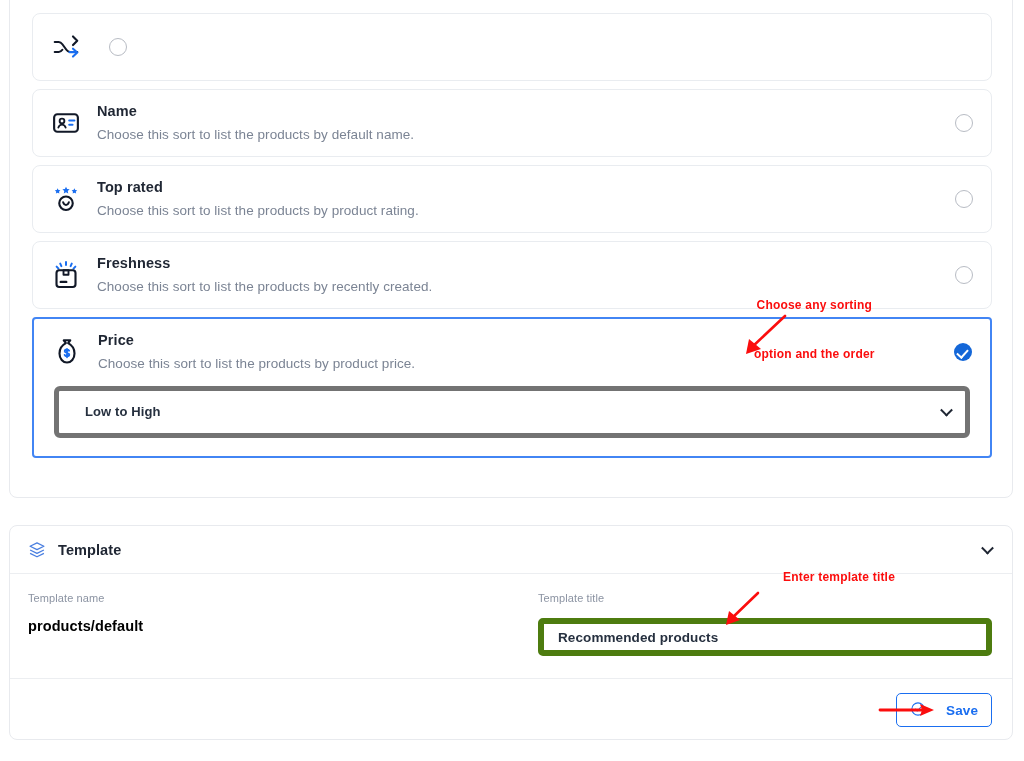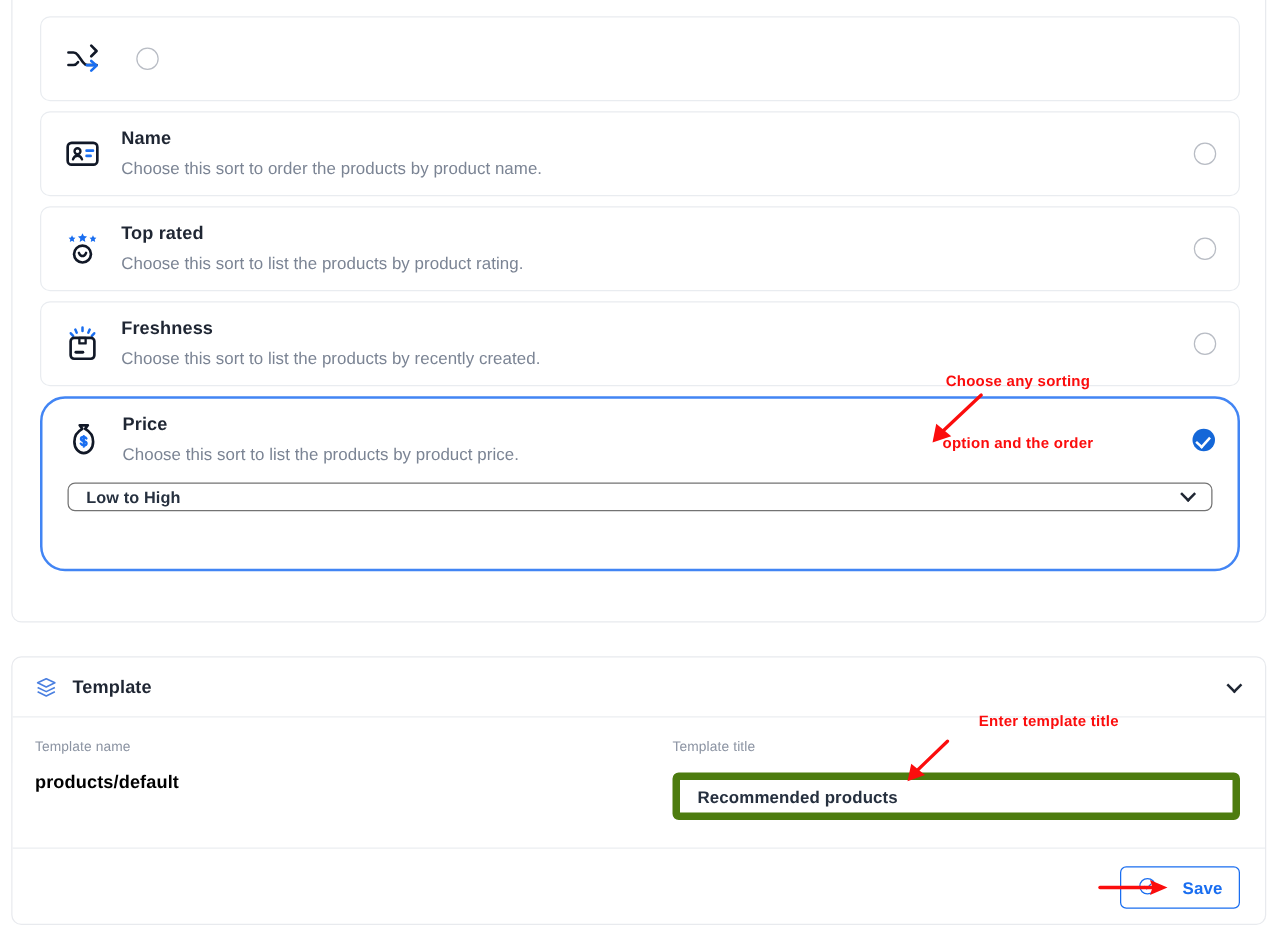--- a/index.html
+++ b/index.html
@@ -26,21 +26,21 @@
   .sort-item {
     position: relative;
     border: 1px solid #e9ecf0;
     border-radius: 8px;
     background: #fff;
     margin-bottom: 8px;
     min-height: 68px;
   }
   .sort-item.selected {
     border: 2px solid #4285f4;
-    border-radius: 20px;
+    border-radius: 4px;
     min-height: 140px;
   }
   .sort-row {
     display: flex;
     align-items: center;
     padding: 12px 18px 12px 16px;
     min-height: 66px;
   }
   .sort-icon {
     width: 34px; height: 34px;
@@ -78,26 +78,26 @@
     width: 5px; height: 9px;
     border: solid #fff;
     border-width: 0 2px 2px 0;
     transform: rotate(42deg);
   }
 
   
   .order-wrap { padding: 0 20px 18px 20px; }
   .order-select {
     position: relative;
-    height: 23px;
-    border: 1px solid #737373;
+    height: 52px;
+    border: 5px solid #737373;
     border-radius: 6px;
     background: #fff;
     display: flex; align-items: center;
-    padding: 0 14px;
+    padding: 0 26px;
   }
   .order-select .val {
     font-size: 13px; font-weight: 700; color: #26303f; letter-spacing: .1px;
   }
   .chev {
     position: absolute; right: 14px; top: 50%;
     width: 9px; height: 9px;
     border: solid #1f2633;
     border-width: 0 2px 2px 0;
     transform: translateY(-70%) rotate(45deg);
@@ -202,21 +202,21 @@
           <span class="sort-icon">
             <svg width="30" height="30" viewBox="0 0 24 24" fill="none">
               <rect x="2.5" y="5" width="19" height="14" rx="2.6" stroke="#111827" stroke-width="1.7"></rect>
               <circle cx="8.8" cy="10.4" r="1.9" stroke="#111827" stroke-width="1.5"></circle>
               <path d="M5.9 15.6c.5-1.5 1.6-2.3 2.9-2.3s2.4.8 2.9 2.3" stroke="#111827" stroke-width="1.5" stroke-linecap="round"></path>
               <path d="M14.6 10h4.1M14.6 13.4h2.6" stroke="#1a6ef0" stroke-width="1.7" stroke-linecap="round"></path>
             </svg>
           </span>
           <span class="sort-texts">
             <span class="sort-title">Name</span>
-            <div class="sort-desc">Choose this sort to order the products by product name.</div>
+            <div class="sort-desc">Choose this sort to list the products by default name.</div>
           </span>
           <span class="radio"></span>
         </div>
       </div>
 
       <div class="sort-item">
         <div class="sort-row">
           <span class="sort-icon">
             <svg width="30" height="30" viewBox="0 0 24 24" fill="none">
               <path d="M5.3 3.4l.7 1.4 1.5.2-1.1 1.1.3 1.5-1.4-.7-1.4.7.3-1.5L3.1 5l1.5-.2.7-1.4z" fill="#1a6ef0"></path>

